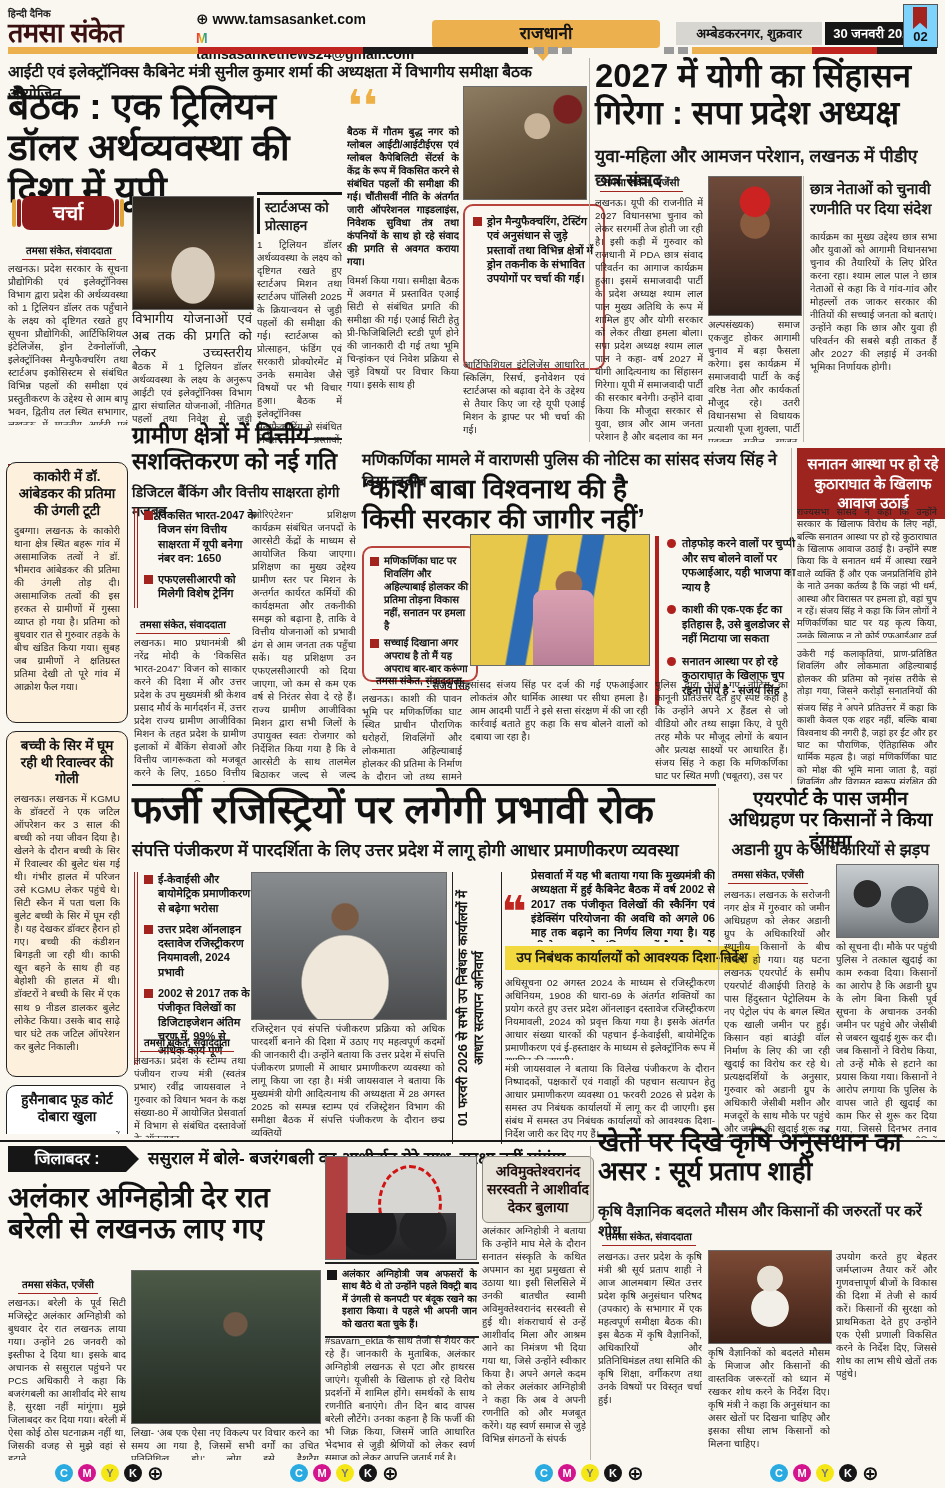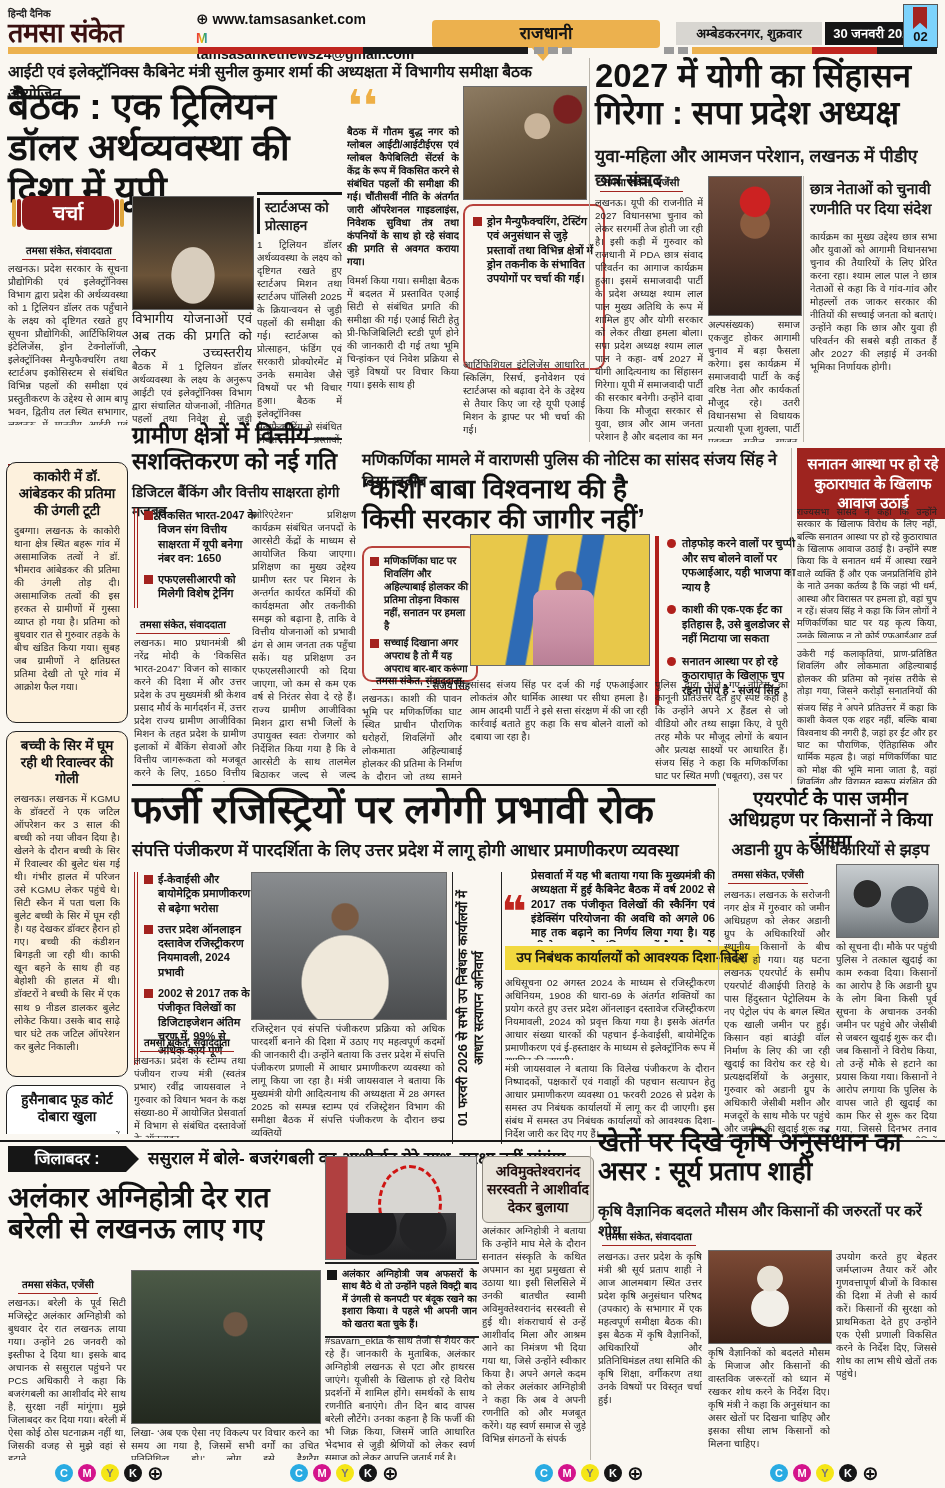--- a/index.html
+++ b/index.html
@@ -115,21 +115,21 @@
     <div class="seg" style="left:877px;width:60px;background:#1c1c1c;"></div>
   </div>
 
   <div class="abs kick" style="left:8px;top:60px;width:578px;font-size:15.5px;">आईटी एवं इलेक्ट्रॉनिक्स कैबिनेट मंत्री सुनील कुमार शर्मा की अध्यक्षता में विभागीय समीक्षा बैठक आयोजित</div>
   <div class="abs hl" style="left:8px;top:86px;width:335px;font-size:37px;">बैठक : एक ट्रिलियन डॉलर अर्थव्यवस्था की दिशा में यूपी</div>
 
   <div class="abs" style="left:347px;top:88px;width:112px;height:182px;">
     <span class="qmark" style="color:#eeaf45;">❛❛</span>
     <div class="cap" style="font-size:10px;height:150px;">बैठक में गौतम बुद्ध नगर को ग्लोबल आईटी/आईटीईएस एवं ग्लोबल कैपेबिलिटी सेंटर्स के केंद्र के रूप में विकसित करने से संबंधित पहलों की समीक्षा की गई। चौंतीसवीं नीति के अंतर्गत जारी ऑपरेशनल गाइडलाइंस, निवेशक सुविधा तंत्र तथा कंपनियों के साथ हो रहे संवाद की प्रगति से अवगत कराया गया।</div>
   </div>
-  <div class="abs bt" style="left:347px;top:274px;width:112px;height:168px;">विमर्श किया गया। समीक्षा बैठक में बदलत में प्रस्तावित एआई सिटी से संबंधित प्रगति की समीक्षा की गई। एआई सिटी हेतु प्री-फिजिबिलिटी स्टडी पूर्ण होने की जानकारी दी गई तथा भूमि चिन्हांकन एवं निवेश प्रक्रिया से जुड़े विषयों पर विचार किया गया। इसके साथ ही</div>
+  <div class="abs bt" style="left:347px;top:274px;width:112px;height:168px;">विमर्श किया गया। समीक्षा बैठक में अवगत में प्रस्तावित एआई सिटी से संबंधित प्रगति की समीक्षा की गई। एआई सिटी हेतु प्री-फिजिबिलिटी स्टडी पूर्ण होने की जानकारी दी गई तथा भूमि चिन्हांकन एवं निवेश प्रक्रिया से जुड़े विषयों पर विचार किया गया। इसके साथ ही</div>
 
   <div class="abs photo" style="left:463px;top:86px;width:122px;height:112px;background:
       radial-gradient(circle at 60% 35%,#c9b49a 0 12%,transparent 13%),
       radial-gradient(circle at 85% 20%,#7a2020 0 10%,transparent 11%),
       linear-gradient(160deg,#8d7b62 0%,#6e5c44 45%,#4a3a28 100%);"></div>
 
   <div class="abs redbox" style="left:463px;top:204px;width:122px;height:146px;">
     <div class="bul">
         <span class="redsq"></span>
         <span>ड्रोन मैन्युफैक्चरिंग, टेस्टिंग एवं अनुसंधान से जुड़े प्रस्तावों तथा विभिन्न क्षेत्रों में ड्रोन तकनीक के संभावित उपयोगों पर चर्चा की गई।</span>

